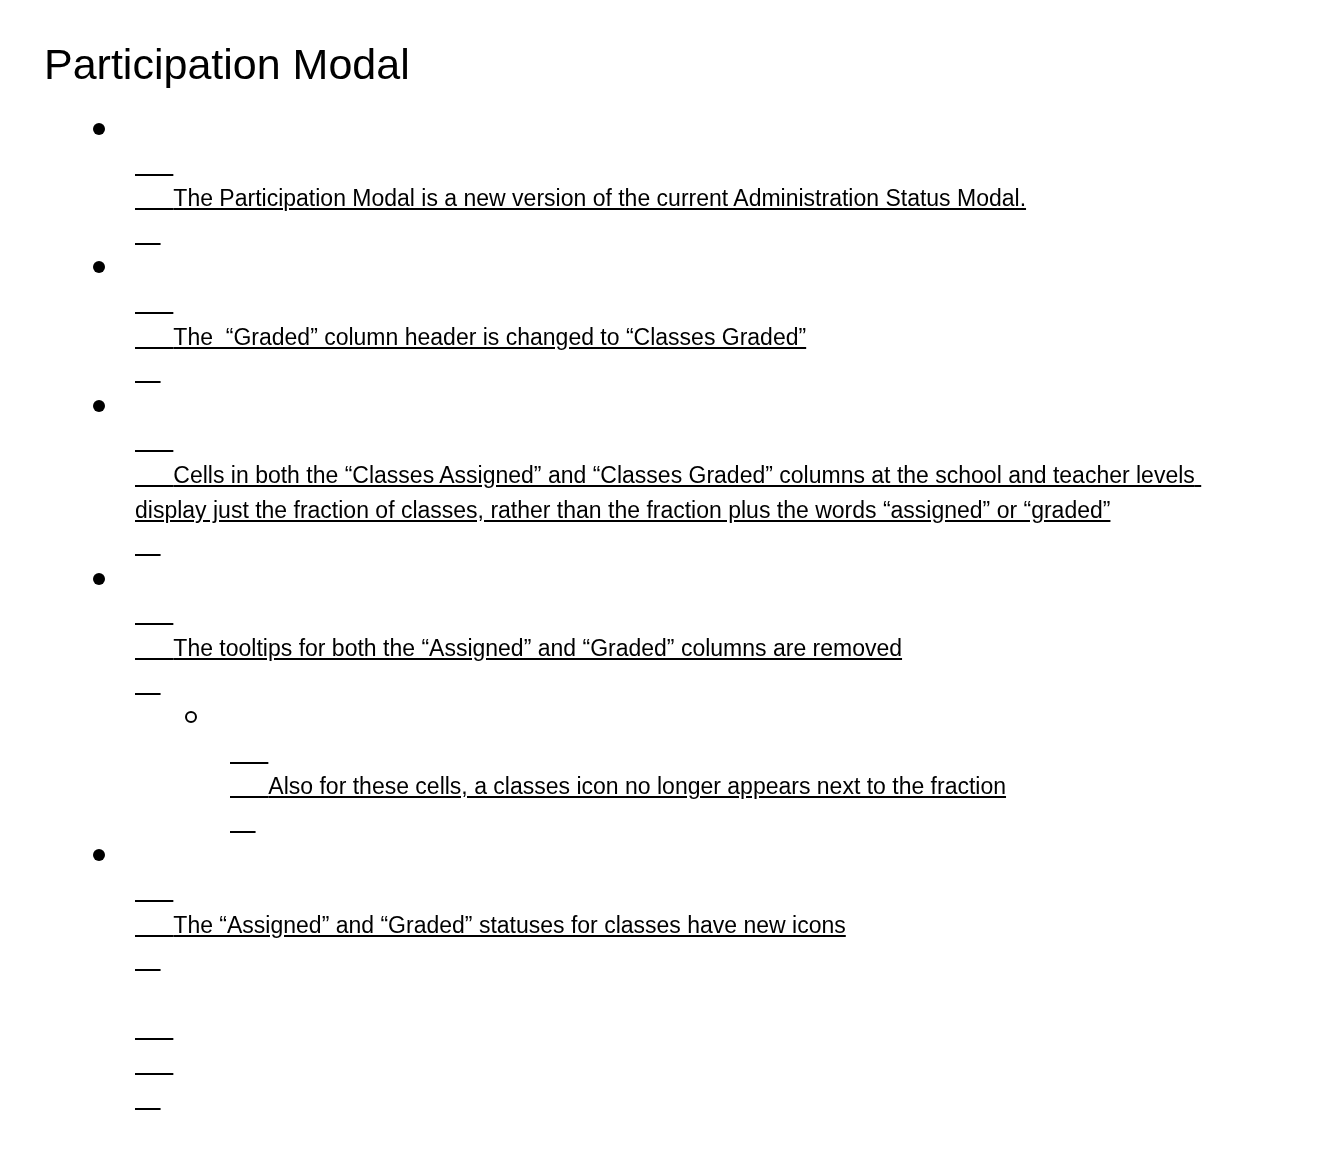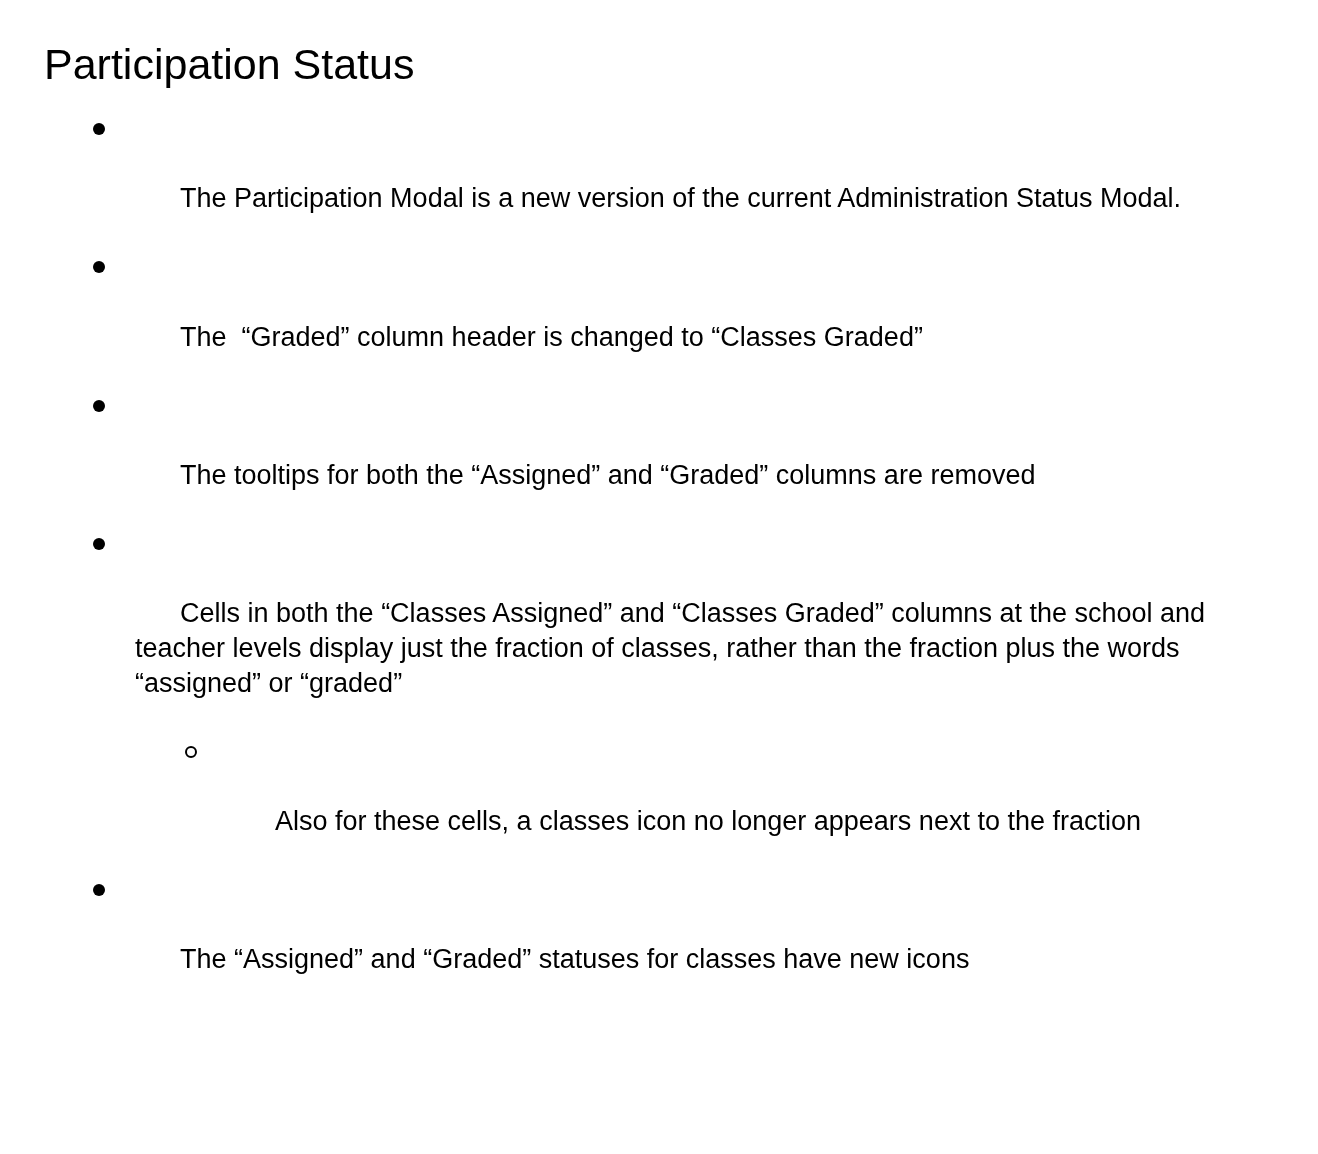--- a/index.html
+++ b/index.html
@@ -21,23 +21,24 @@
   }
   .heading {
     font-size: 43px;
     line-height: 52px;
     font-weight: 400;
     margin: 0 0 22px 44px;
     white-space: pre-wrap;
   }
   .li {
     position: relative;
-    font-size: 27px;
+    font-size: 23px;
     line-height: 34.6px;
     white-space: pre-wrap;
+    text-decoration: underline;
   }
   .l1 { padding-left: 135px; }
   .l2 { padding-left: 230px; }
   .marker {
     position: absolute;
     top: 11px;
     box-sizing: border-box;
   }
   .l1 .marker {
     left: 93px;
@@ -52,37 +53,37 @@
     border: 2px solid #000000;
     background: transparent;
   }
 </style>
 </head>
 <body>
 
 <div class="page">
 
   <div class="section section-1">
-    <div class="heading">Participation Status</div>
+    <div class="heading">Participation Modal</div>
 
     <div class="li l1">
       <span class="marker"></span>
       <span class="li-text">The Participation Modal is a new version of the current Administration Status Modal.</span>
     </div>
     <div class="li l1">
       <span class="marker"></span>
       <span class="li-text">The  “Graded” column header is changed to “Classes Graded”</span>
     </div>
     <div class="li l1">
       <span class="marker"></span>
-      <span class="li-text">The tooltips for both the “Assigned” and “Graded” columns are removed</span>
+      <span class="li-text">Cells in both the “Classes Assigned” and “Classes Graded” columns at the school and teacher levels display just the fraction of classes, rather than the fraction plus the words “assigned” or “graded”</span>
     </div>
     <div class="li l1">
       <span class="marker"></span>
-      <span class="li-text">Cells in both the “Classes Assigned” and “Classes Graded” columns at the school and teacher levels display just the fraction of classes, rather than the fraction plus the words “assigned” or “graded”</span>
+      <span class="li-text">The tooltips for both the “Assigned” and “Graded” columns are removed</span>
     </div>
     <div class="li l2">
       <span class="marker"></span>
       <span class="li-text">Also for these cells, a classes icon no longer appears next to the fraction</span>
     </div>
     <div class="li l1">
       <span class="marker"></span>
       <span class="li-text">The “Assigned” and “Graded” statuses for classes have new icons</span>
     </div>
     <div class="li l1">

